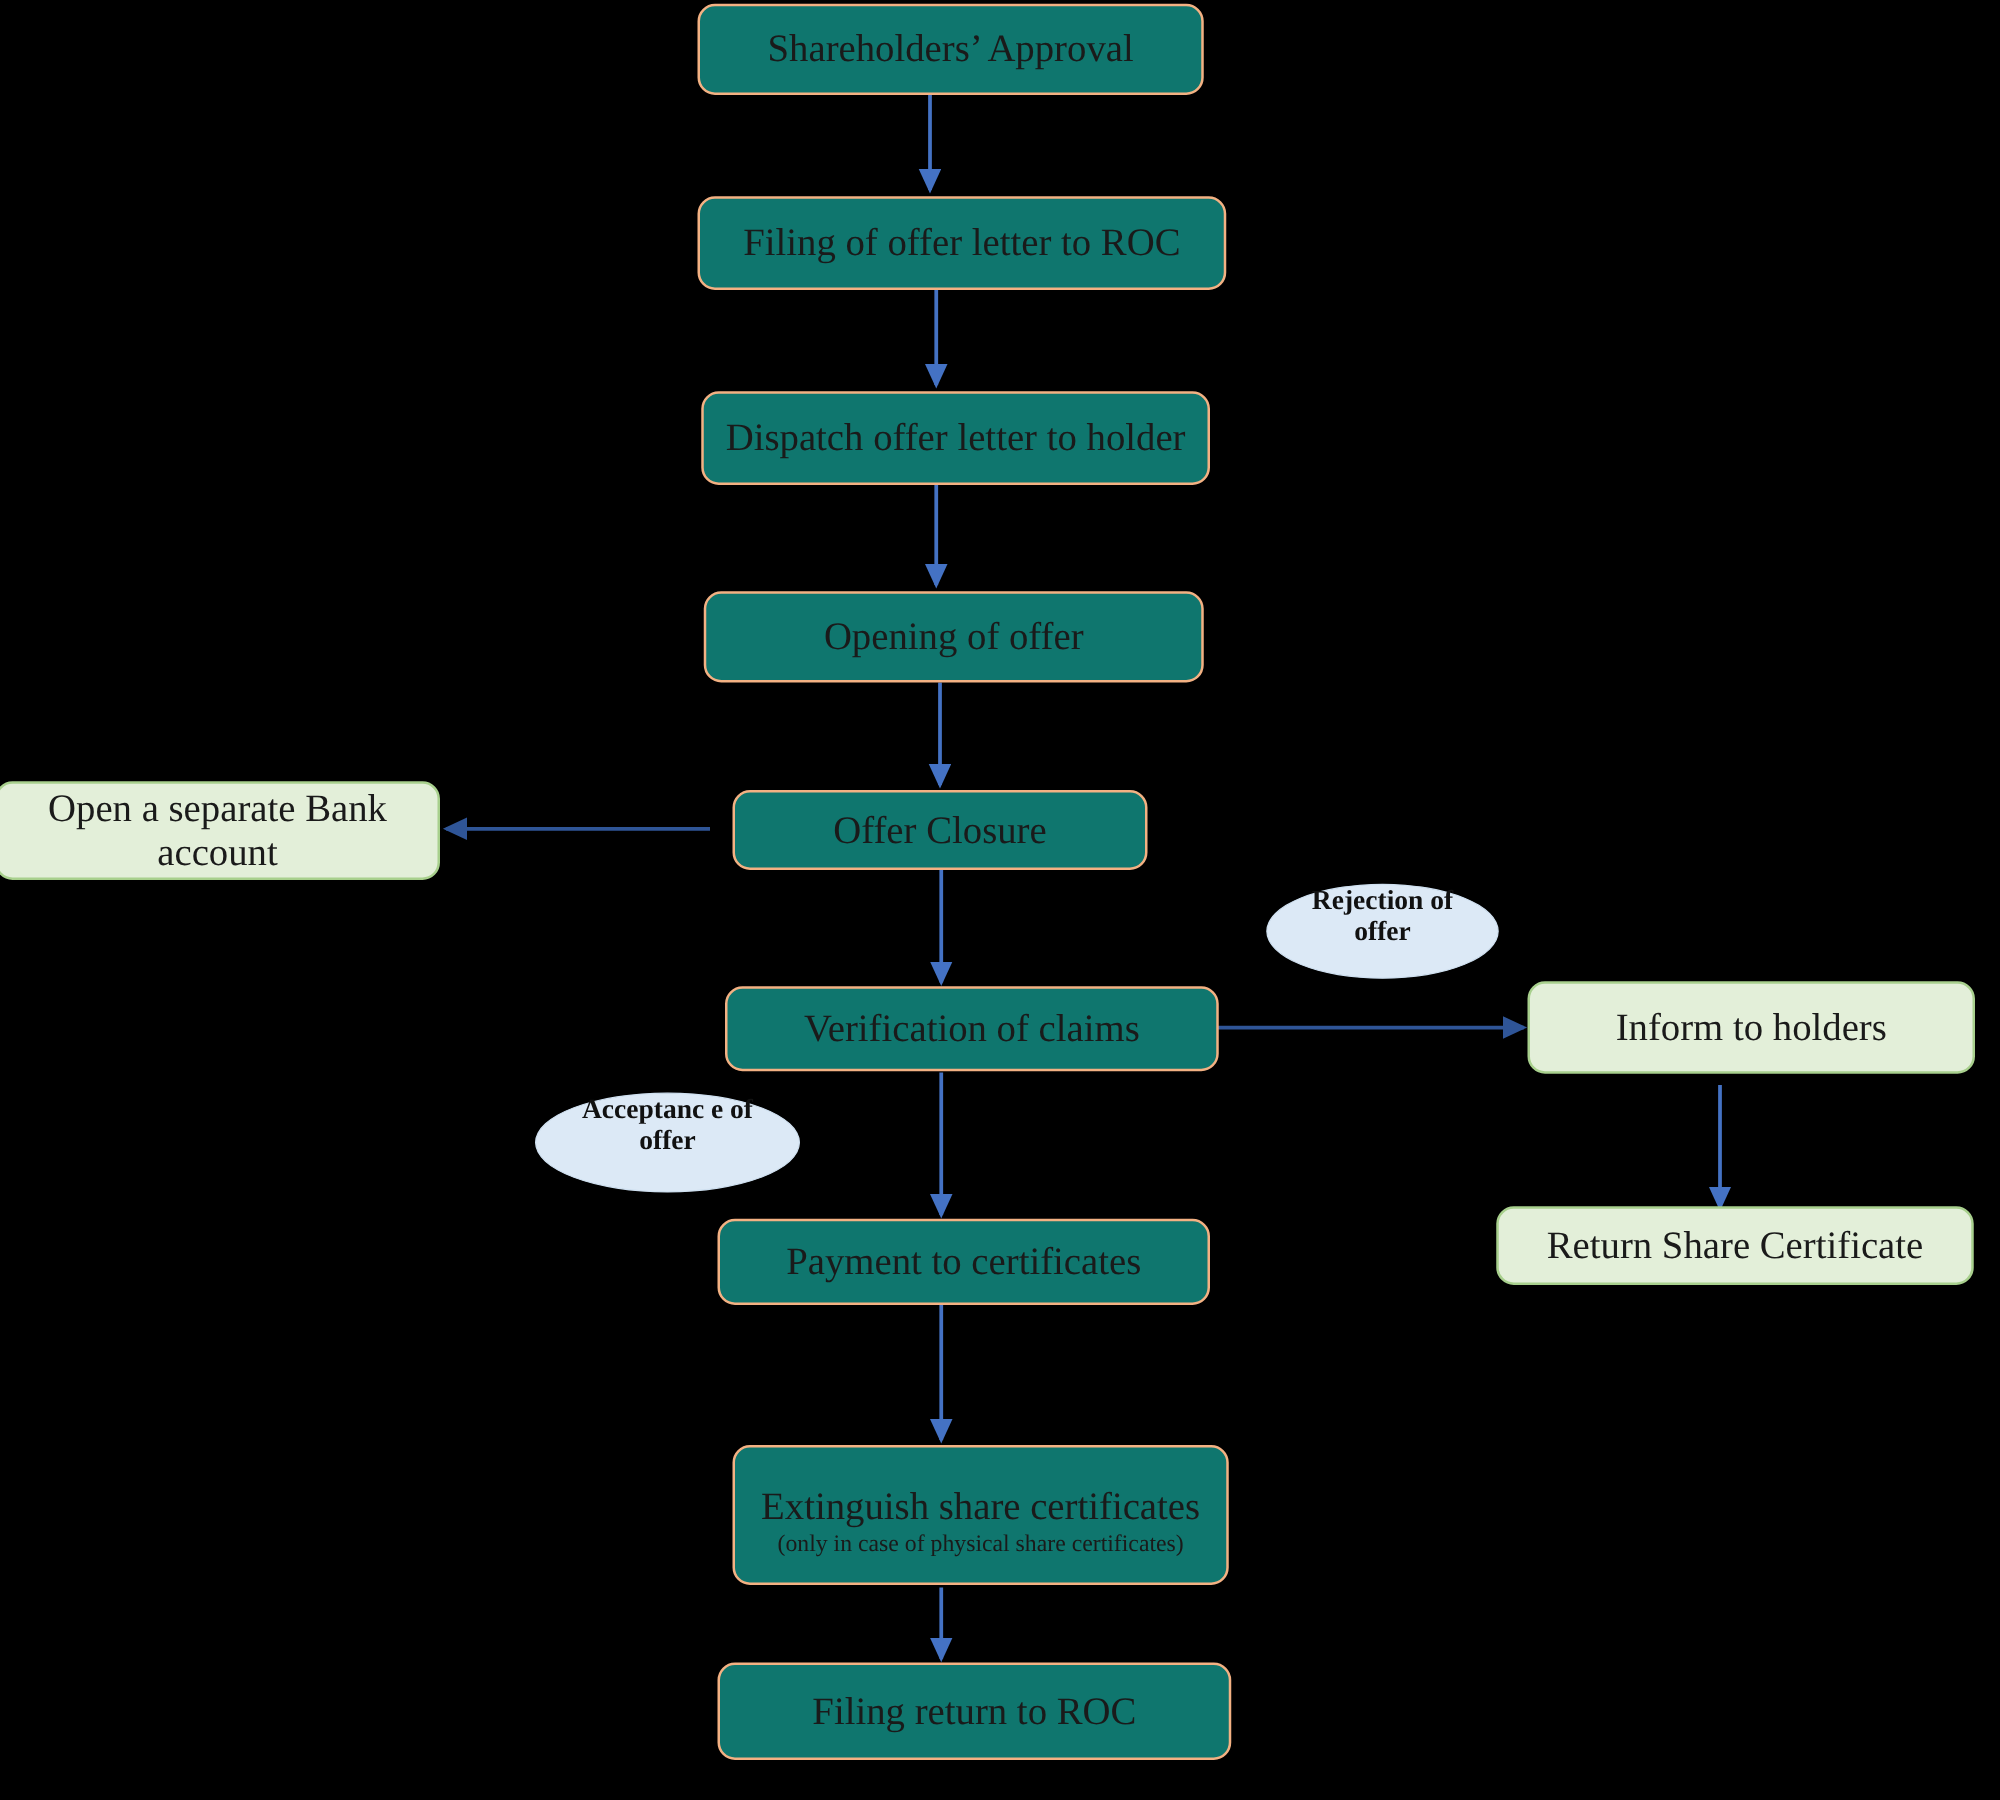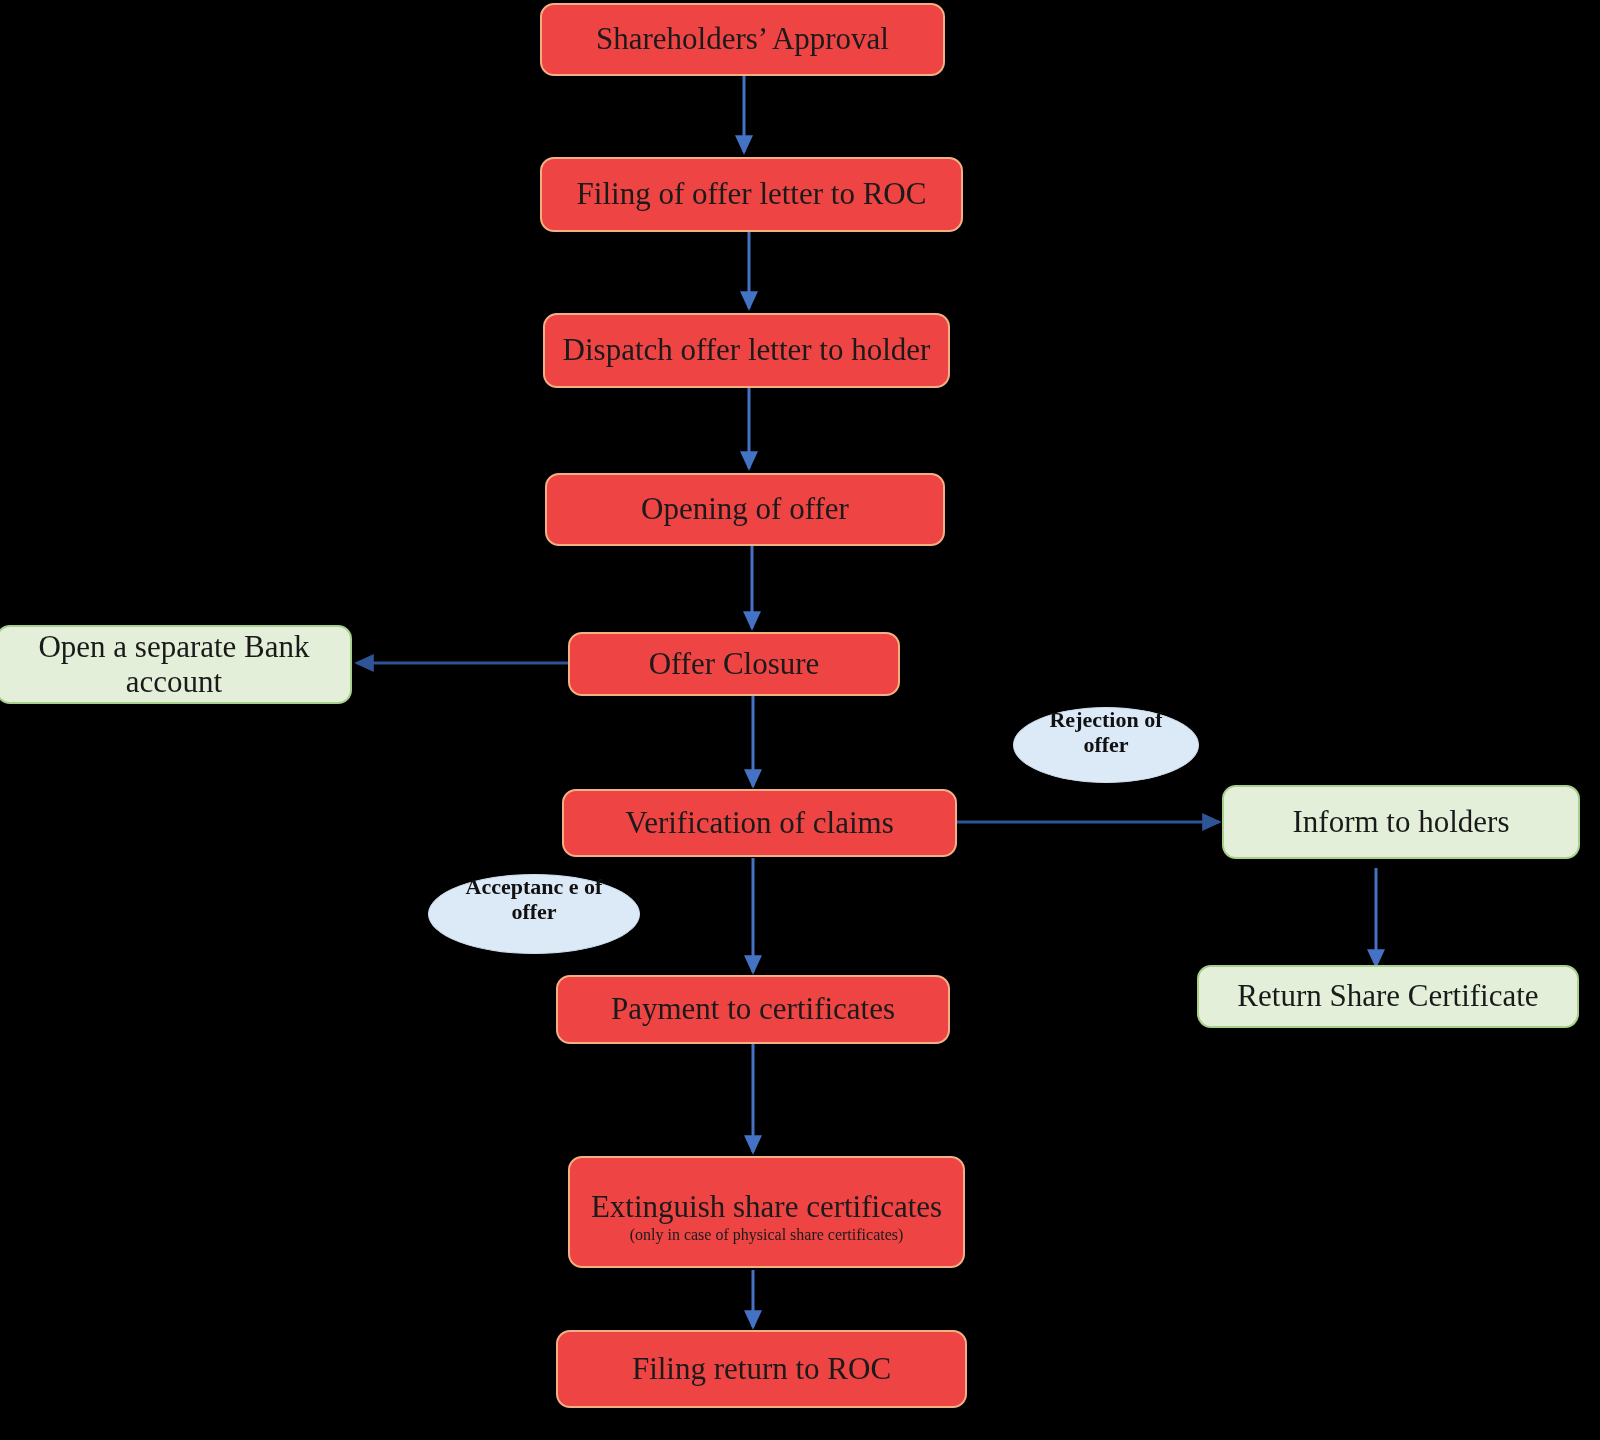--- a/index.html
+++ b/index.html
@@ -22,34 +22,35 @@
     flex-direction: column;
     align-items: center;
     justify-content: center;
     text-align: center;
     border-radius: 14px;
     color: #1a1a1a;
     line-height: 1.12;
     padding: 2px 8px;
   }
   .node.process {
-    background: #ef4444;
+    background: #0f766e;
     border: 2px solid #F3B183;
+    margin-left: 18px;
   }
   .node.outcome {
     background: #E3EFD9;
     border: 2px solid #A8D08D;
   }
   .node .label {
     display: block;
     font-size: 31px;
   }
   .node .sublabel {
     display: block;
-    font-size: 16px;
+    font-size: 19px;
     margin-top: 2px;
   }
   .ellipse {
     position: absolute;
     box-sizing: border-box;
     display: flex;
     align-items: flex-start;
     justify-content: center;
     text-align: center;
     background: #DCE9F6;

